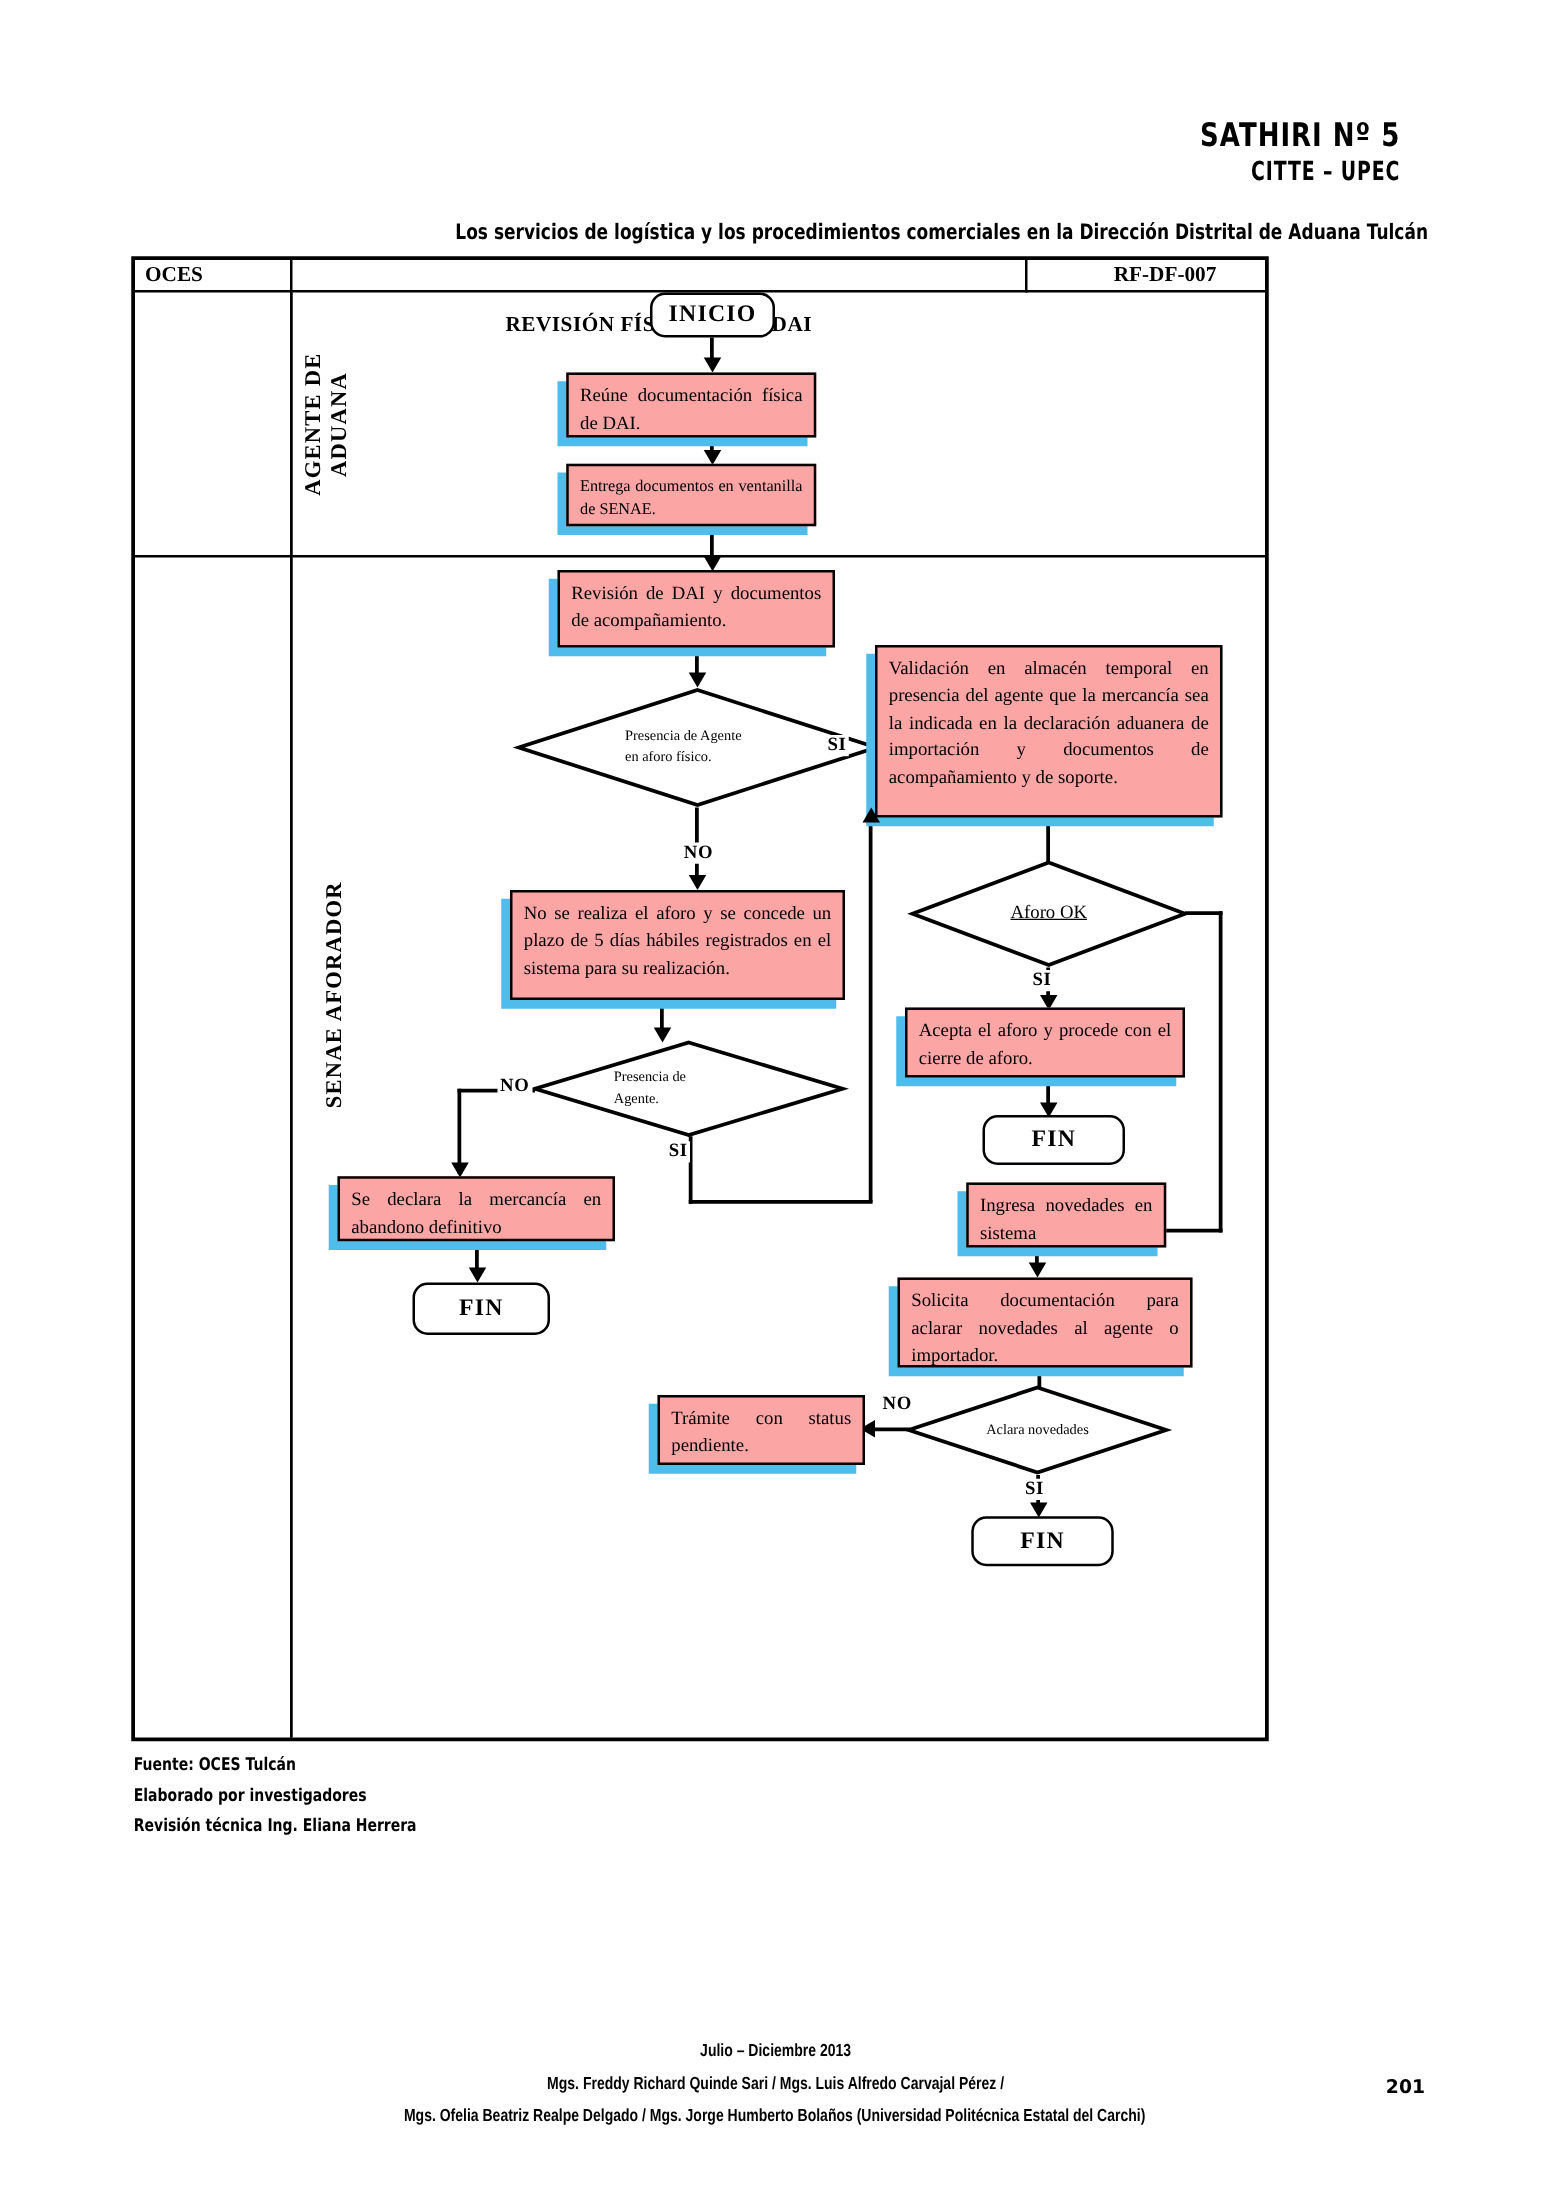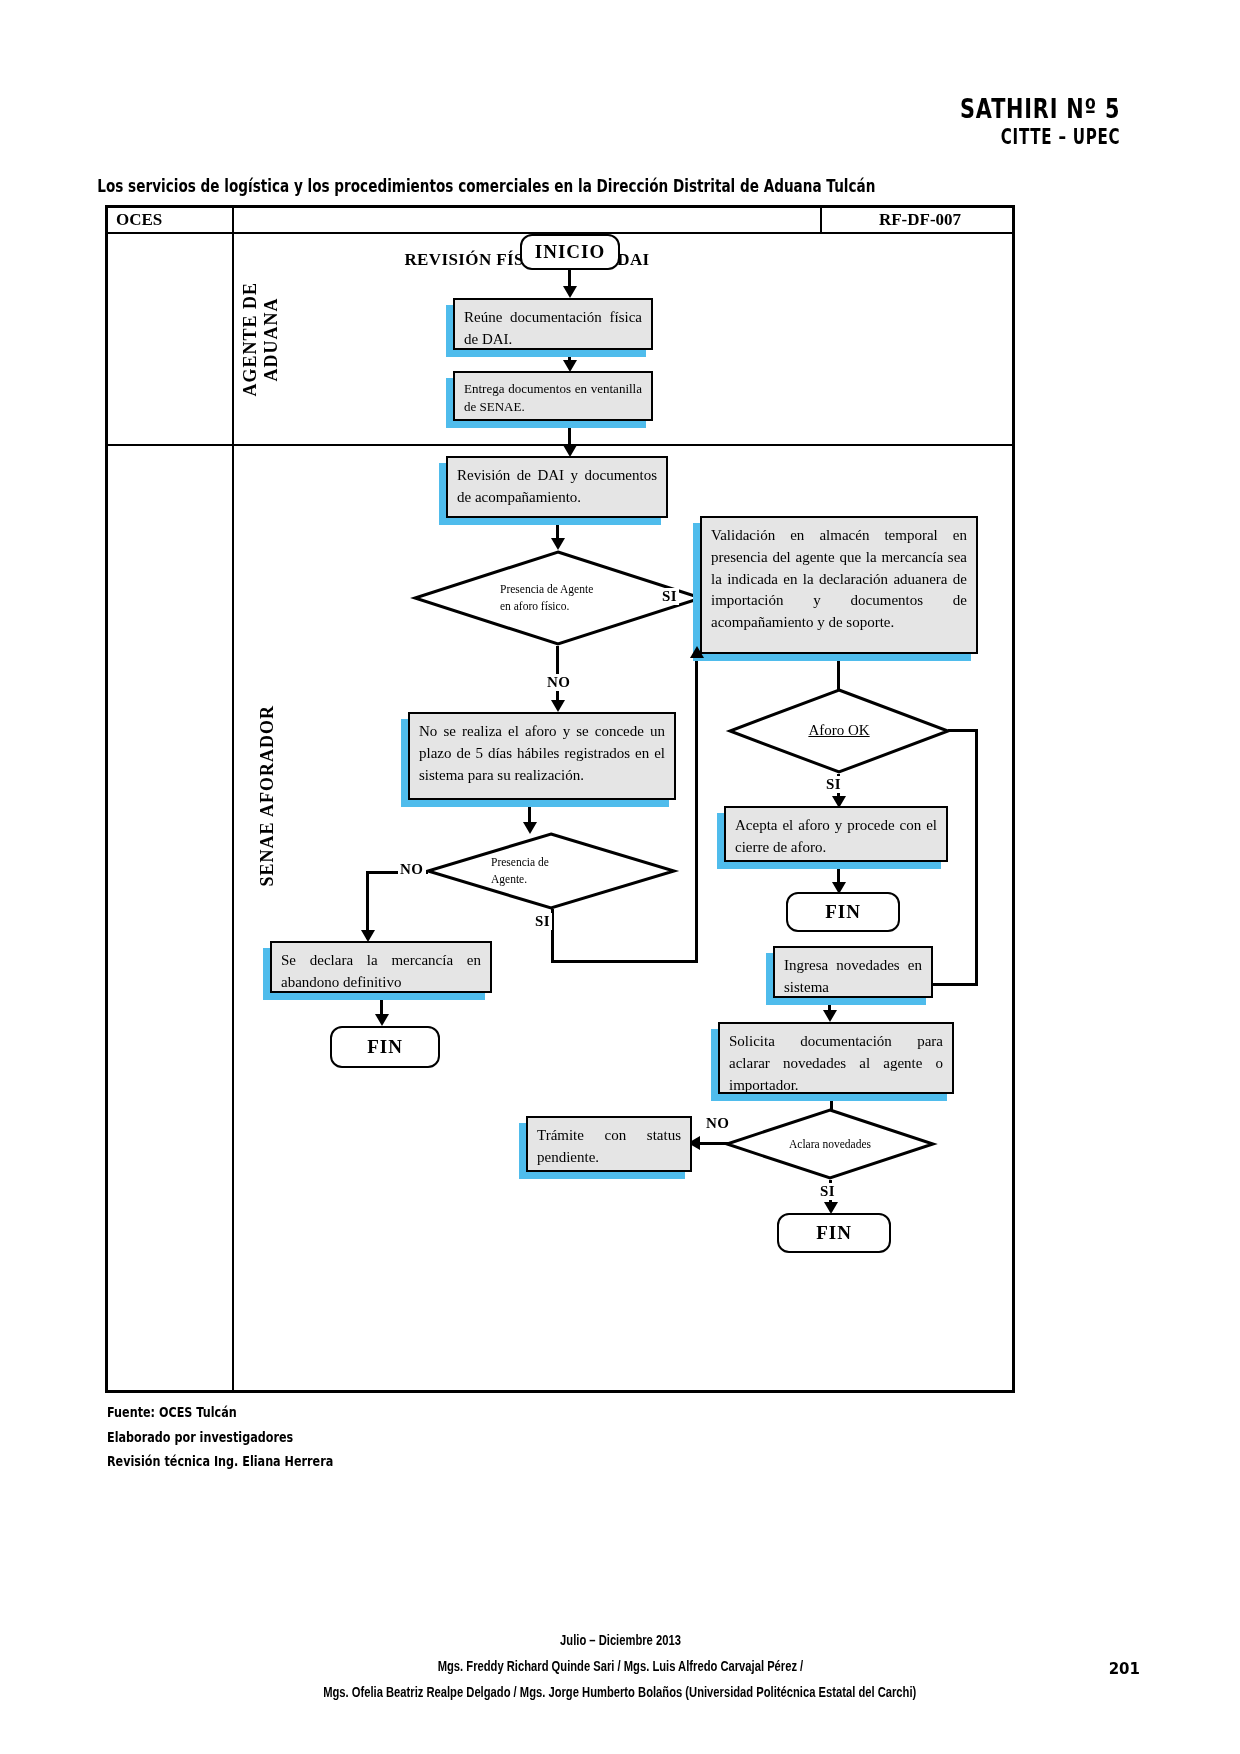--- a/index.html
+++ b/index.html
@@ -23,21 +23,21 @@
   }
   .hdr .l2 {
     font-family:"DejaVu Sans", sans-serif;
     font-weight:bold; font-size:21px; letter-spacing:1px;
     transform:scaleX(.72); transform-origin:right center;
     white-space:nowrap; line-height:1.15; margin-top:2px;
   }
 
   .doc-title {
     position:absolute; left:0; right:0; top:176px;
-    text-align:left;
+    text-align:right;
     font-family:"DejaVu Sans", sans-serif;
     font-weight:bold; font-size:17px;
     white-space:nowrap;
   }
   .doc-title span { display:inline-block; transform:scaleX(.80); transform-origin:center; }
 
   
   .frame {
     position:absolute; left:105px; top:205px;
     width:910px; height:1188px;
@@ -45,21 +45,21 @@
   }
   .thead {
     position:absolute; left:0; top:0; width:100%; height:26px;
     border-bottom:2px solid #000;
   }
   .thead .cell { position:absolute; top:0; height:100%;
     display:flex; align-items:center;
     font-family:"Liberation Serif", serif; font-weight:bold; font-size:17px; }
   .th-oces  { left:8px; }
   .th-title { left:124px; right:190px; justify-content:center; letter-spacing:.4px;margin-top:40px; }
-  .th-code  { right:16px; width:152px; justify-content:center; font-size:15px; }
+  .th-code  { right:4px; width:152px; justify-content:center; font-size:15px; }
   .vdiv1 { position:absolute; left:124px; top:0; bottom:0; width:2px; background:#000; }
   .vdiv2 { position:absolute; right:190px; top:0; height:26px; width:2px; background:#000; }
 
   .hdiv-lane { position:absolute; left:0; right:0; top:236px; height:2px; background:#000; }
   .lane-vline { position:absolute; left:124px; top:26px; bottom:0; width:2px; background:#000; }
 
   .lane-label {
     position:absolute; left:124px; width:26px;
     display:flex; align-items:center; justify-content:center;
     font-family:"Liberation Serif", serif; font-weight:bold;
@@ -71,21 +71,21 @@
   }
   .lane-a { top:26px; height:210px; left:140px; }
   .lane-b { top:238px; height:700px; left:146px; }
 
   
   .fc { position:absolute; left:0; top:0; width:910px; height:1188px; }
 
   .node { position:absolute; }
 
   .proc {
-    border:2px solid #000; background:#e5e5e5;
+    border:2px solid #000; background:#fca5a5;
     font-family:"Liberation Serif", serif;
     font-size:15px; line-height:1.45;
     padding:7px 9px;
     text-align:justify;
     box-shadow:-7px 7px 0 0 #4FBCEC;
     z-index:3;
   }
   .proc.small { font-size:13px; line-height:1.4; }
 
   .term {

